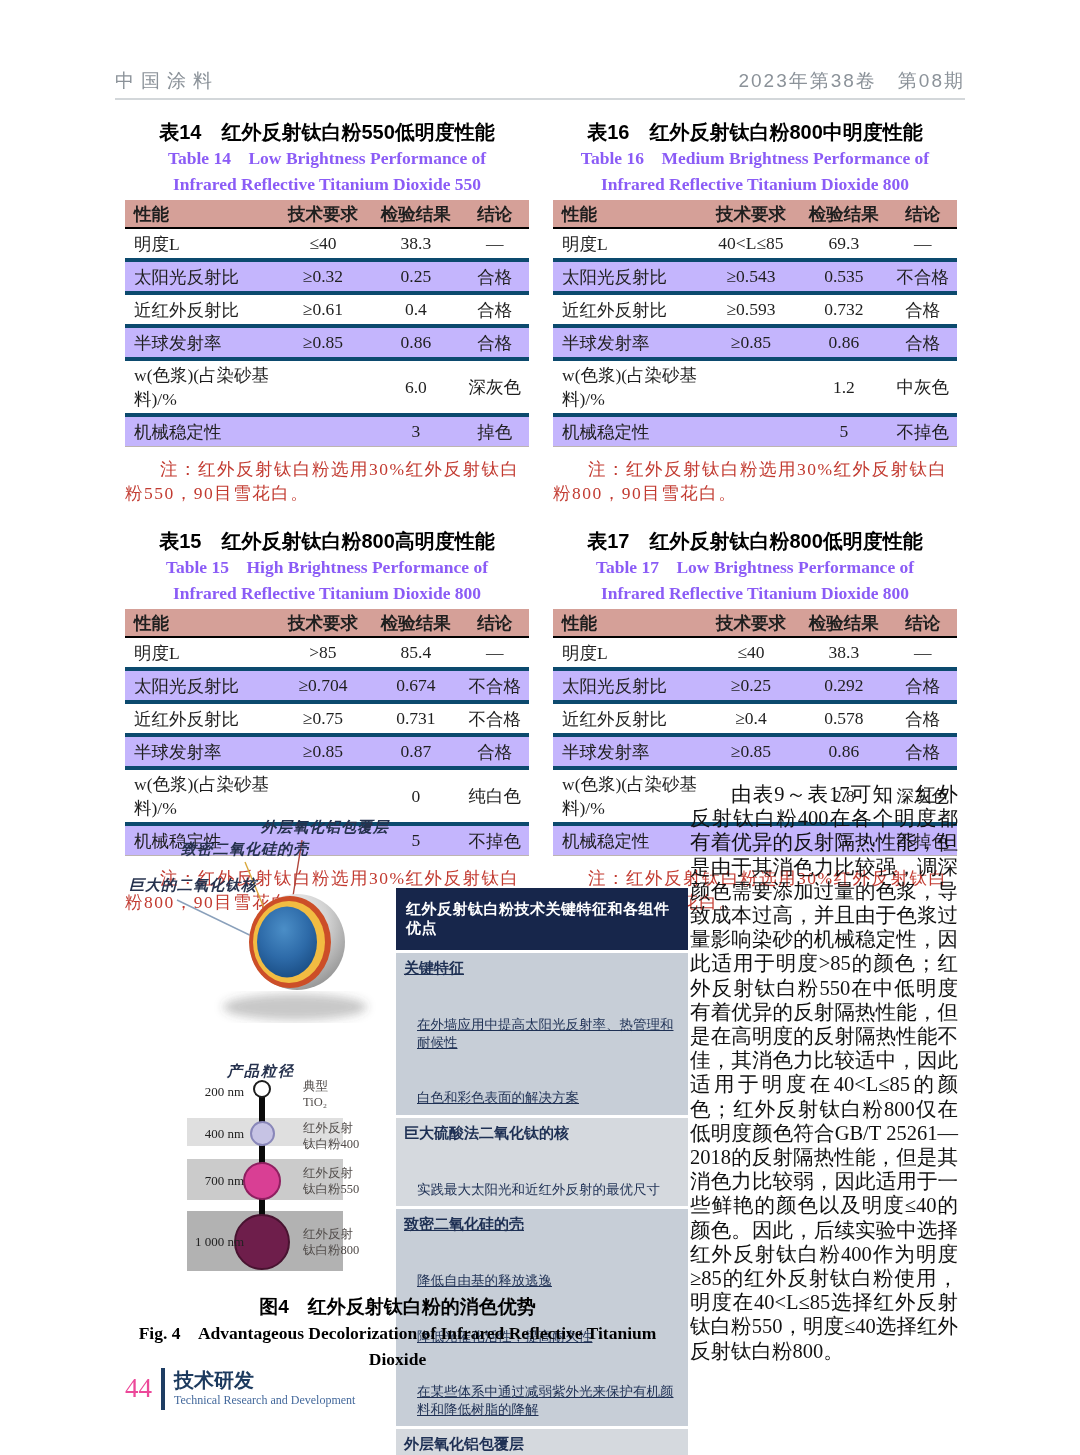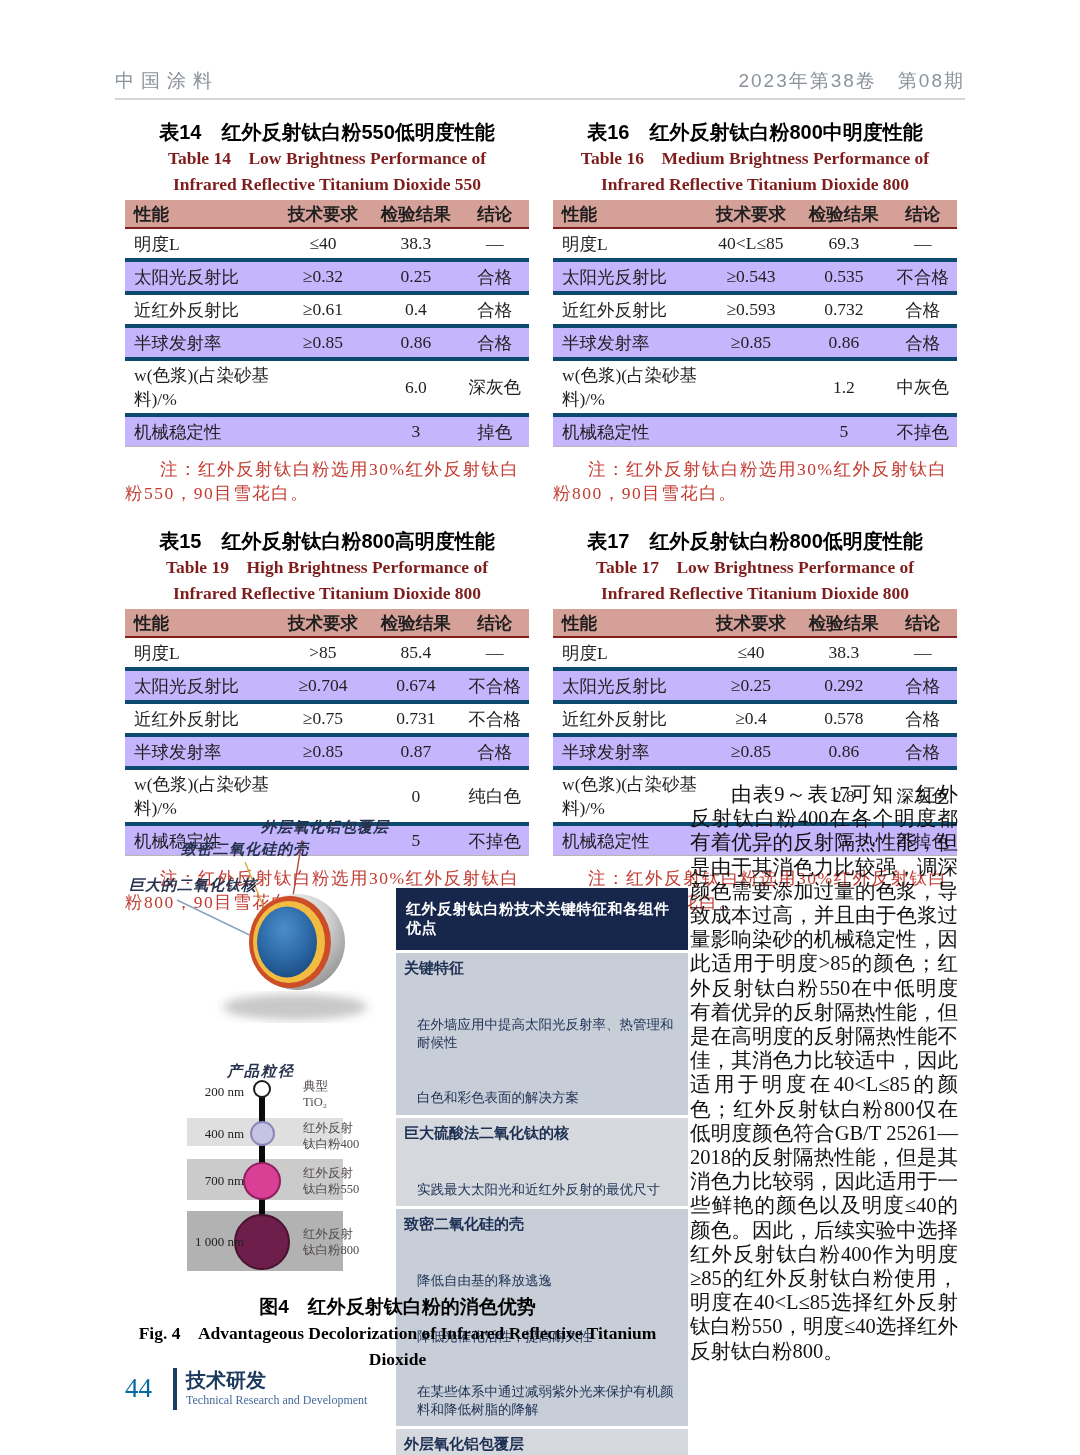--- a/index.html
+++ b/index.html
@@ -20,29 +20,29 @@
   
   .col { position:absolute; top:110px; width:404px; }
   .col-left  { left:125px; }
   .col-right { left:553px; }
 
   .table-caption-zh {
     text-align:center; font-family:"Liberation Sans","DejaVu Sans",sans-serif;
     font-weight:bold; font-size:20px; line-height:26px; padding-top:9px; color:#000;
   }
   .table-caption-en {
-    text-align:center; font-weight:bold; font-size:17.5px; line-height:26px; color:#7f1d1d;
+    text-align:center; font-weight:bold; font-size:17.5px; line-height:26px; color:#8b5cf6;
   }
   table.perf {
     width:100%; border-collapse:collapse; margin-top:3px;
     font-size:17.5px; color:#1f1f1f; table-layout:fixed;
   }
   table.perf th {
     background:#d5a098; font-weight:bold; height:25px; padding:1px 2px;
-    text-align:center; border-bottom:2px solid #7f1d1d;margin-top:28px;
+    text-align:center; border-bottom:2px solid #000000;margin-top:28px;
   }
   table.perf td { padding:2px 3px; text-align:center; height:25px; }
   table.perf td:first-child, table.perf th:first-child { text-align:left; padding-left:9px; }
   table.perf tr.stripe { background:#c4b5fd; }
   table.perf tbody tr { border-bottom:4px solid #0c4a6e; }
   table.perf tbody tr:last-child { border-bottom:1.5px solid #bdb4b1; }
   .c1w { width:37%; } .c2w { width:24%; } .c3w { width:22%; } .c4w { width:17%; }
 
   .table-note {
     color:#c23a30; font-size:17.5px; line-height:24px; letter-spacing:1.5px;
@@ -61,21 +61,21 @@
   .lbl-core    { left:14px;  top:76px; }
 
   
   .panel { position:absolute; left:281px; top:88px; width:292px;
            font-family:"Liberation Sans","DejaVu Sans",sans-serif; }
   .panel-header {
     background:#17264b; color:#ffffff; font-weight:bold; font-size:15px;
     padding:12px 10px; letter-spacing:0.5px;
   }
   .panel-section { padding:6px 8px 8px 8px; margin-top:3px; color:#1e3054; }
-  .sec-a { background:#c7ced7; }
+  .sec-a { background:#c7ced7;text-decoration:underline; }
   .sec-b { background:#d5d9de; }
   .sec-heading { font-size:15px; font-weight:bold; margin-bottom:2px; }
   .sec-item { font-size:13.5px; line-height:17.5px; padding-left:13px;margin-top:38px; }
 
   
   .particle { position:absolute; left:15px; top:262px; width:290px; height:230px; }
   .particle-title {
     position:absolute; left:0; top:0; width:262px; text-align:center;
     font-style:italic; font-weight:bold; font-size:15px; color:#26324e; letter-spacing:2px;
   }
@@ -102,21 +102,21 @@
   .fig-caption-en { font-weight:bold; font-size:17.5px; line-height:26px; color:#000; }
 
   
   .body-text {
     position:absolute; left:690px; top:782px; width:268px;
     font-size:20.5px; line-height:24.2px; text-align:justify; text-indent:2em; color:#111;
   }
 
   
   .page-footer { position:absolute; left:125px; top:1368px; display:flex; align-items:flex-start; }
-  .page-num { font-size:27px; color:#0369a1; margin-right:21px; margin-top:5px; }
+  .page-num { font-size:27px; color:#ec4899; margin-right:9px; margin-top:5px; }
   .footer-bar { width:4px; height:42px; background:#1e3d63; margin-right:9px; }
   .footer-sec-zh {
     font-family:"Liberation Sans","DejaVu Sans",sans-serif;
     font-weight:bold; font-size:20px; color:#1c3a5e; line-height:24px;
   }
   .footer-sec-en { font-size:12px; color:#44699c; line-height:16px; }
 </style>
 </head>
 <body>
 
@@ -183,21 +183,21 @@
               <td></td>
               <td>3</td>
               <td>掉色</td>
             </tr>
           </tbody>
       </table>
       <div class="table-note">注：红外反射钛白粉选用30%红外反射钛白粉550，90目雪花白。</div>
     </div>
     <div class="table-block">
       <div class="table-caption-zh">表15　红外反射钛白粉800高明度性能</div>
-      <div class="table-caption-en">Table 19　High Brightness Performance of</div>
+      <div class="table-caption-en">Table 15　High Brightness Performance of</div>
       <div class="table-caption-en">Infrared Reflective Titanium Dioxide 800</div>
       <table class="perf">
         <colgroup>
             <col class="c1w">
             <col class="c2w">
             <col class="c3w">
             <col class="c4w">
           </colgroup>
         <thead>
             <tr>

